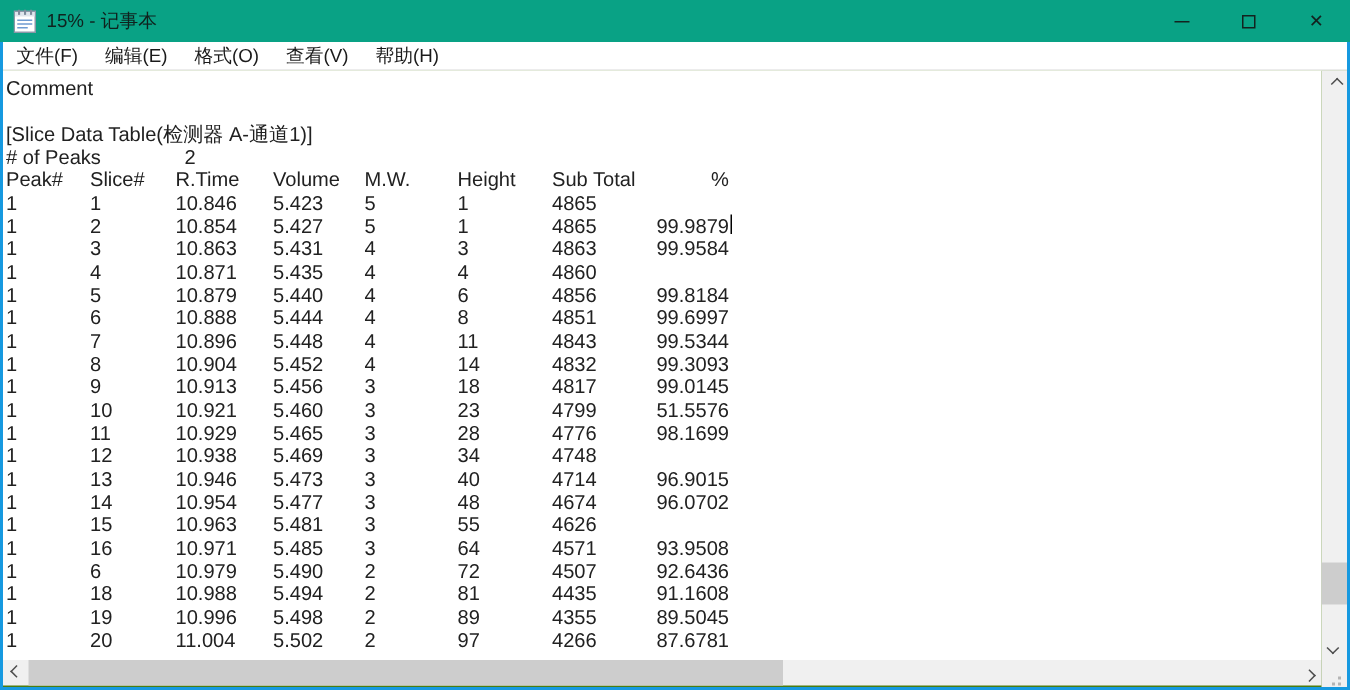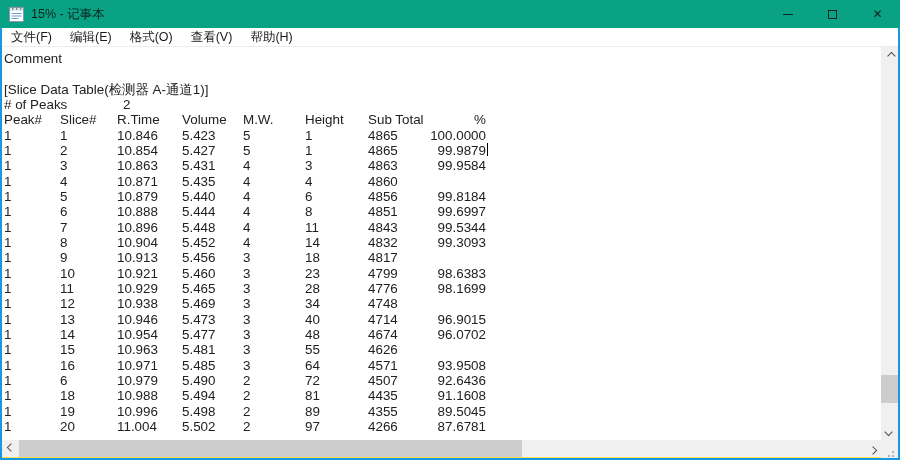--- a/index.html
+++ b/index.html
@@ -1,17 +1,17 @@
 <!DOCTYPE html>
 <html><head>
 <meta charset="utf-8">
 <style>
   html,body{margin:0;padding:0;background:#fff;}
   *{box-sizing:border-box;}
-  .window{position:relative;width:900px;height:460px;background:#fde047;overflow:hidden;
+  .window{position:relative;width:900px;height:460px;background:#4d7c0f;overflow:hidden;
           font-family:"Liberation Sans",sans-serif;padding-left:42px;}
   
   .titlebar{position:absolute;left:0;top:0;width:900px;height:28px;background:#09a285;
             display:flex;align-items:center;}
   .app-icon{margin-left:9px;width:15px;height:16px;flex:0 0 auto;}
   .title-text{margin-left:7px;font-size:12.5px;color:#10221e;white-space:pre;}
   .win-controls{position:absolute;right:0;top:0;height:28px;display:flex;}
   .ctl{width:45px;height:28px;display:flex;align-items:center;justify-content:center;
        color:#13221f;cursor:default;}
   .min-bar{width:10px;height:1px;background:#13221f;display:block;}
@@ -107,30 +107,30 @@
       <span class="c0">Peak#</span>
       <span class="c1">Slice#</span>
       <span class="c2">R.Time</span>
       <span class="c3">Volume</span>
       <span class="c4">M.W.</span>
       <span class="c5">Height</span>
       <span class="c6">Sub Total</span>
       <span class="c7">%</span>
     </div>
 
-  <div class="line" style="top: 80.65px;"><span class="c0">1</span><span class="c1">1</span><span class="c2">10.846</span><span class="c3">5.423</span><span class="c4">5</span><span class="c5">1</span><span class="c6">4865</span><span class="c7">100.0000</span></div>
+  <div class="line" style="top: 80.65px;"><span class="c0">1</span><span class="c1">1</span><span class="c2">10.846</span><span class="c3">5.423</span><span class="c4">5</span><span class="c5">1</span><span class="c6">4865</span></div>
       <div class="line" style="top: 95.98px;"><span class="c0">1</span><span class="c1">2</span><span class="c2">10.854</span><span class="c3">5.427</span><span class="c4">5</span><span class="c5">1</span><span class="c6">4865</span><span class="c7">99.9879</span><span class="caret"></span></div>
       <div class="line" style="top: 111.31px;"><span class="c0">1</span><span class="c1">3</span><span class="c2">10.863</span><span class="c3">5.431</span><span class="c4">4</span><span class="c5">3</span><span class="c6">4863</span><span class="c7">99.9584</span></div>
       <div class="line" style="top: 126.64px;"><span class="c0">1</span><span class="c1">4</span><span class="c2">10.871</span><span class="c3">5.435</span><span class="c4">4</span><span class="c5">4</span><span class="c6">4860</span></div>
       <div class="line" style="top: 141.97px;"><span class="c0">1</span><span class="c1">5</span><span class="c2">10.879</span><span class="c3">5.440</span><span class="c4">4</span><span class="c5">6</span><span class="c6">4856</span><span class="c7">99.8184</span></div>
       <div class="line" style="top: 157.3px;"><span class="c0">1</span><span class="c1">6</span><span class="c2">10.888</span><span class="c3">5.444</span><span class="c4">4</span><span class="c5">8</span><span class="c6">4851</span><span class="c7">99.6997</span></div>
       <div class="line" style="top: 172.63px;"><span class="c0">1</span><span class="c1">7</span><span class="c2">10.896</span><span class="c3">5.448</span><span class="c4">4</span><span class="c5">11</span><span class="c6">4843</span><span class="c7">99.5344</span></div>
       <div class="line" style="top: 187.96px;"><span class="c0">1</span><span class="c1">8</span><span class="c2">10.904</span><span class="c3">5.452</span><span class="c4">4</span><span class="c5">14</span><span class="c6">4832</span><span class="c7">99.3093</span></div>
-      <div class="line" style="top: 203.29px;"><span class="c0">1</span><span class="c1">9</span><span class="c2">10.913</span><span class="c3">5.456</span><span class="c4">3</span><span class="c5">18</span><span class="c6">4817</span></div>
-      <div class="line" style="top: 218.62px;"><span class="c0">1</span><span class="c1">10</span><span class="c2">10.921</span><span class="c3">5.460</span><span class="c4">3</span><span class="c5">23</span><span class="c6">4799</span><span class="c7">98.6383</span></div>
+      <div class="line" style="top: 203.29px;"><span class="c0">1</span><span class="c1">9</span><span class="c2">10.913</span><span class="c3">5.456</span><span class="c4">3</span><span class="c5">18</span><span class="c6">4817</span><span class="c7">99.0145</span></div>
+      <div class="line" style="top: 218.62px;"><span class="c0">1</span><span class="c1">10</span><span class="c2">10.921</span><span class="c3">5.460</span><span class="c4">3</span><span class="c5">23</span><span class="c6">4799</span><span class="c7">51.5576</span></div>
       <div class="line" style="top: 233.95px;"><span class="c0">1</span><span class="c1">11</span><span class="c2">10.929</span><span class="c3">5.465</span><span class="c4">3</span><span class="c5">28</span><span class="c6">4776</span><span class="c7">98.1699</span></div>
       <div class="line" style="top: 249.28px;"><span class="c0">1</span><span class="c1">12</span><span class="c2">10.938</span><span class="c3">5.469</span><span class="c4">3</span><span class="c5">34</span><span class="c6">4748</span></div>
       <div class="line" style="top: 264.61px;"><span class="c0">1</span><span class="c1">13</span><span class="c2">10.946</span><span class="c3">5.473</span><span class="c4">3</span><span class="c5">40</span><span class="c6">4714</span><span class="c7">96.9015</span></div>
       <div class="line" style="top: 279.94px;"><span class="c0">1</span><span class="c1">14</span><span class="c2">10.954</span><span class="c3">5.477</span><span class="c4">3</span><span class="c5">48</span><span class="c6">4674</span><span class="c7">96.0702</span></div>
       <div class="line" style="top: 295.27px;"><span class="c0">1</span><span class="c1">15</span><span class="c2">10.963</span><span class="c3">5.481</span><span class="c4">3</span><span class="c5">55</span><span class="c6">4626</span></div>
       <div class="line" style="top: 310.6px;"><span class="c0">1</span><span class="c1">16</span><span class="c2">10.971</span><span class="c3">5.485</span><span class="c4">3</span><span class="c5">64</span><span class="c6">4571</span><span class="c7">93.9508</span></div>
       <div class="line" style="top: 325.93px;"><span class="c0">1</span><span class="c1">6</span><span class="c2">10.979</span><span class="c3">5.490</span><span class="c4">2</span><span class="c5">72</span><span class="c6">4507</span><span class="c7">92.6436</span></div>
       <div class="line" style="top: 341.26px;"><span class="c0">1</span><span class="c1">18</span><span class="c2">10.988</span><span class="c3">5.494</span><span class="c4">2</span><span class="c5">81</span><span class="c6">4435</span><span class="c7">91.1608</span></div>
       <div class="line" style="top: 356.59px;"><span class="c0">1</span><span class="c1">19</span><span class="c2">10.996</span><span class="c3">5.498</span><span class="c4">2</span><span class="c5">89</span><span class="c6">4355</span><span class="c7">89.5045</span></div>
       <div class="line" style="top: 371.92px;"><span class="c0">1</span><span class="c1">20</span><span class="c2">11.004</span><span class="c3">5.502</span><span class="c4">2</span><span class="c5">97</span><span class="c6">4266</span><span class="c7">87.6781</span></div>

